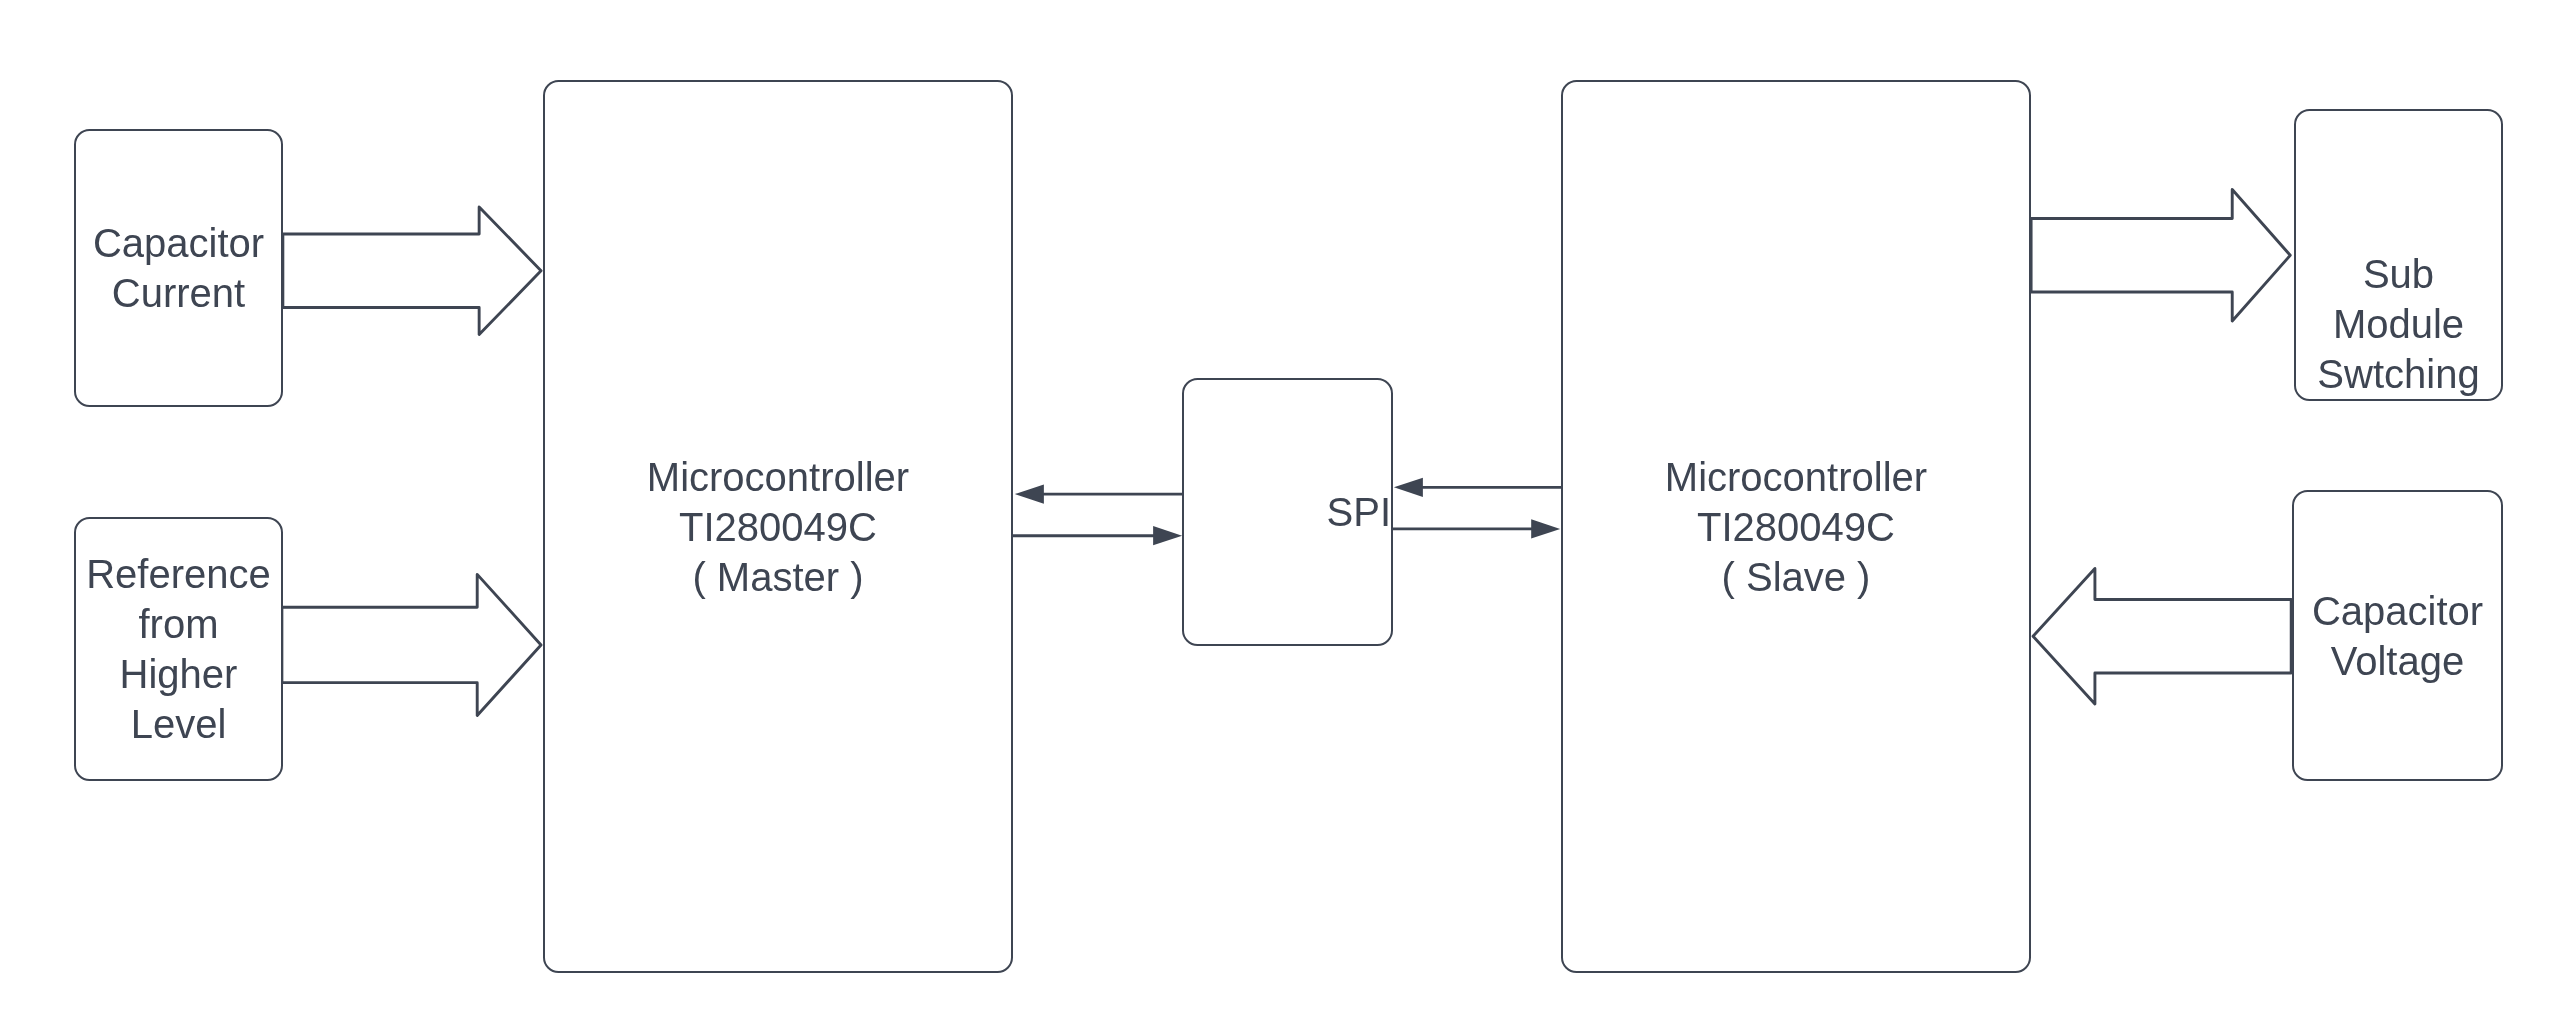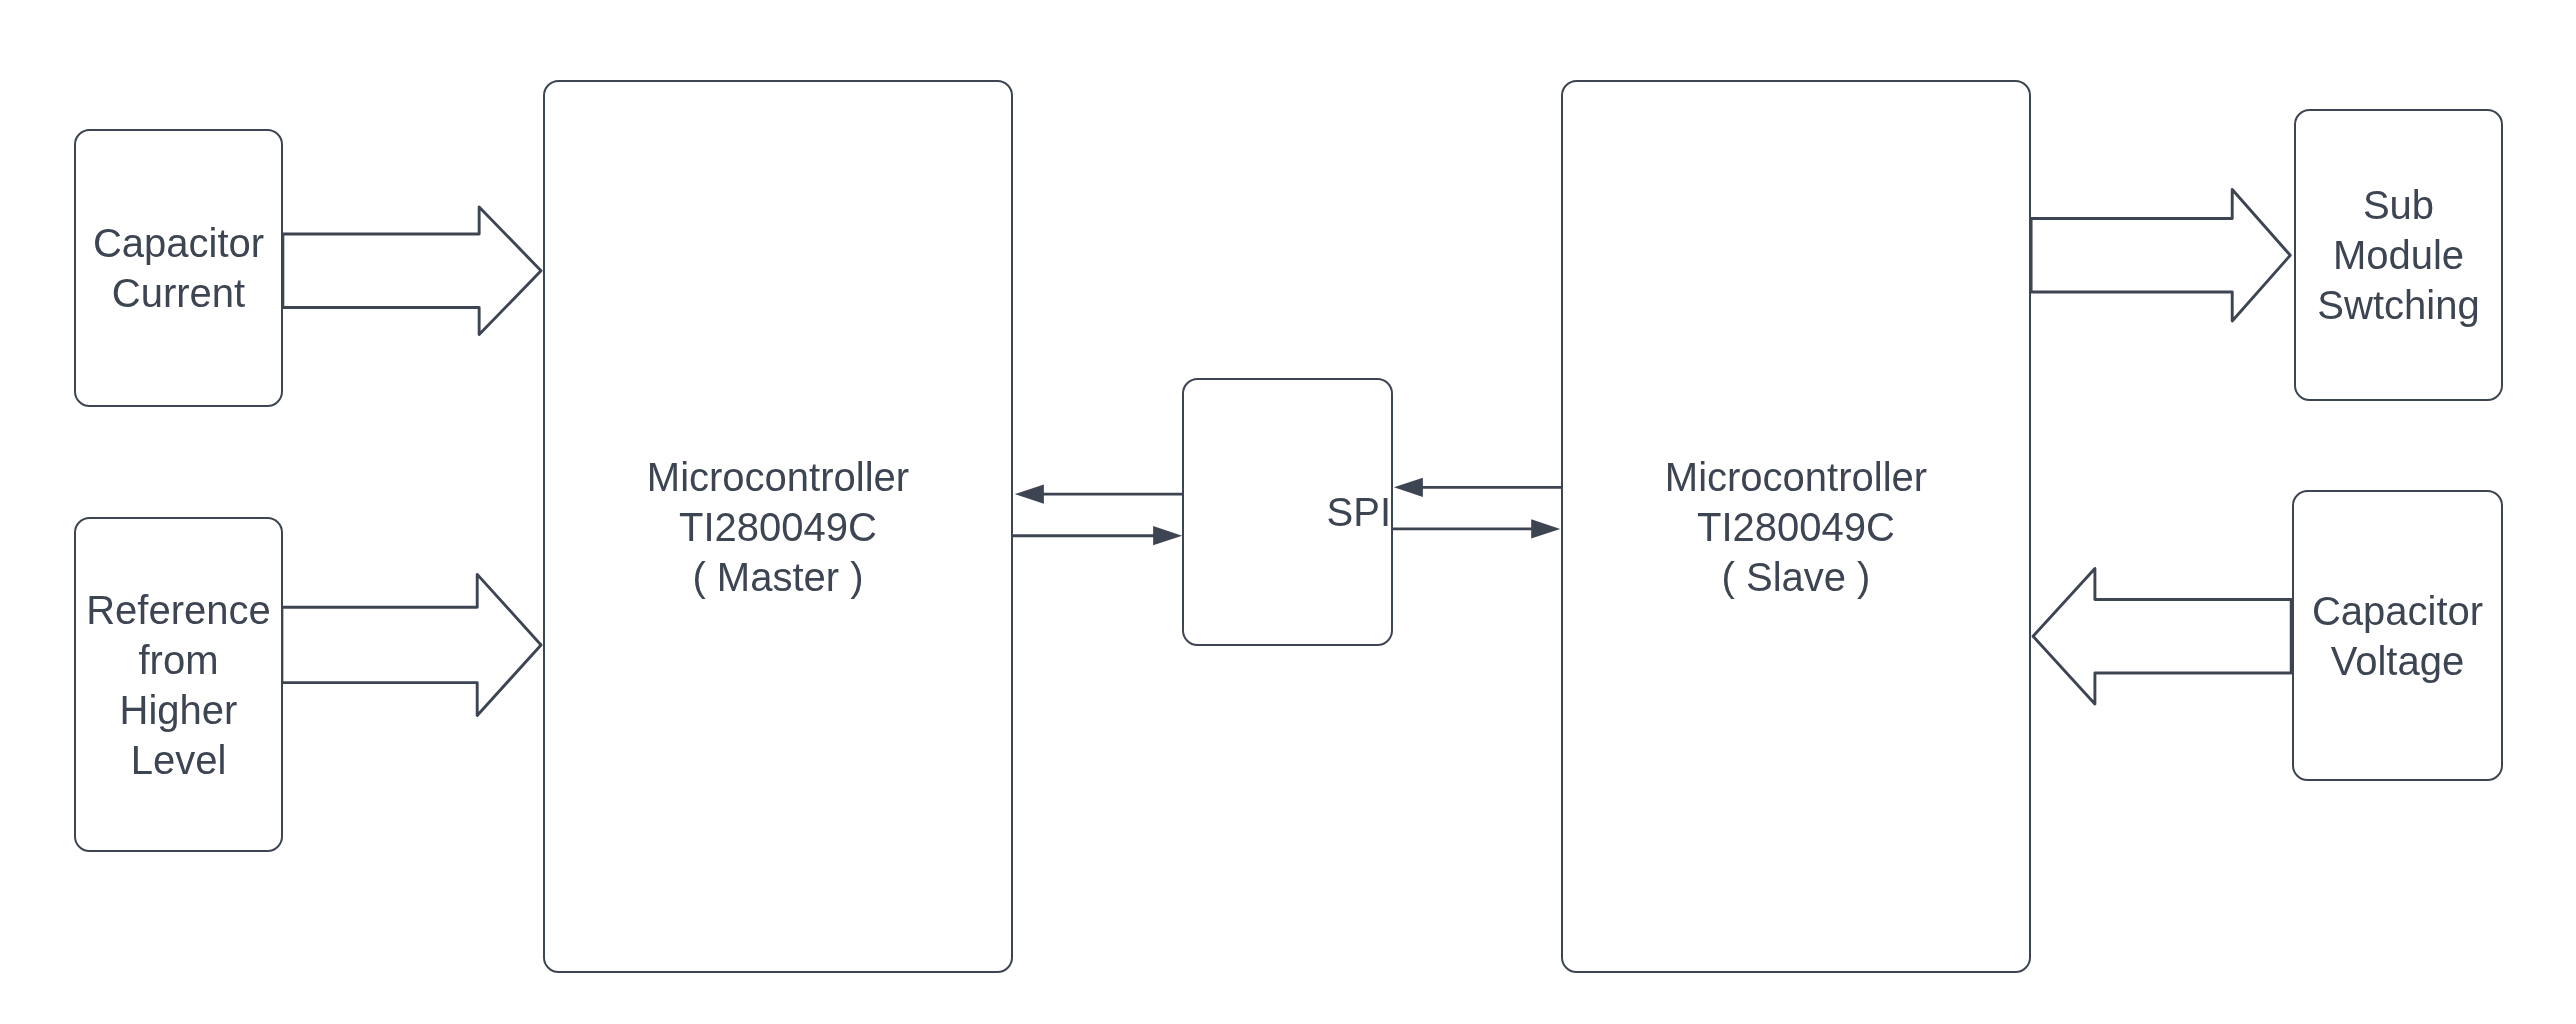--- a/index.html
+++ b/index.html
@@ -36,25 +36,25 @@
   .label {
     color: var(--ink);
     font-size: 40px;
     line-height: 1.25;
     text-align: center;
     white-space: pre-line;
   }
 
   
   .n-capcur { left: 74px;   top: 129px; width: 209px; height: 278px; }
-  .n-ref    { left: 74px;   top: 517px; width: 209px; height: 335px; }
+  .n-ref    { left: 74px;   top: 517px; width: 209px; height: 264px; }
   .n-master { left: 543px;  top: 80px;  width: 470px; height: 893px; }
   .n-spi    { left: 1182px; top: 378px; width: 211px; height: 268px; justify-content: flex-end; }
   .n-slave  { left: 1561px; top: 80px;  width: 470px; height: 893px; }
-  .n-submod { left: 2294px; top: 109px; width: 209px; height: 292px; }
+  .n-submod { left: 2294px; top: 109px; width: 209px; height: 292px; align-items: flex-end; }
   .n-capv   { left: 2292px; top: 490px; width: 211px; height: 291px; }
 
   
   .block {
     fill: var(--paper);
     stroke: var(--ink);
     stroke-width: 3;
     stroke-linejoin: round;
   }
   .thin {

